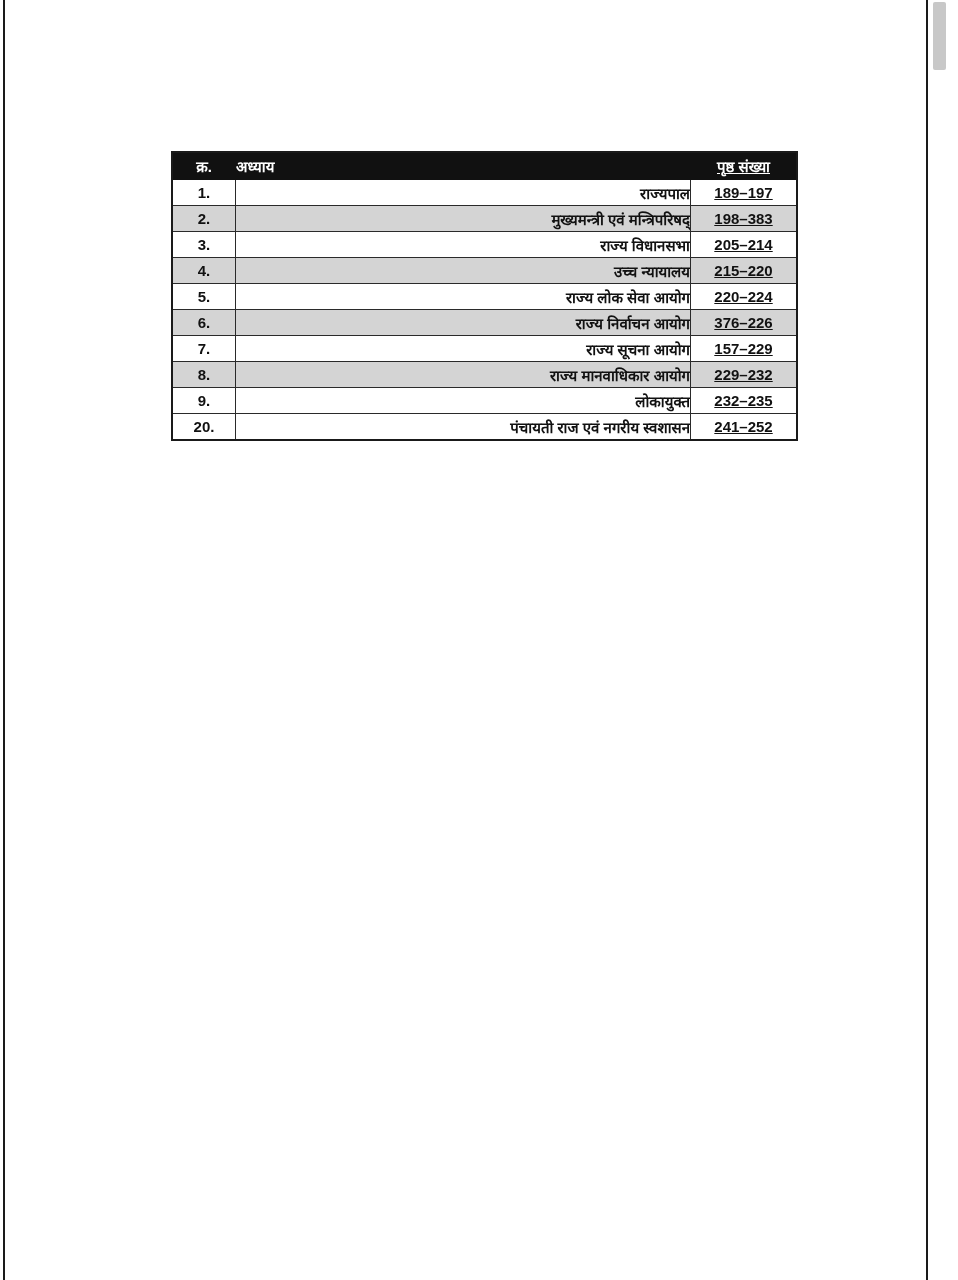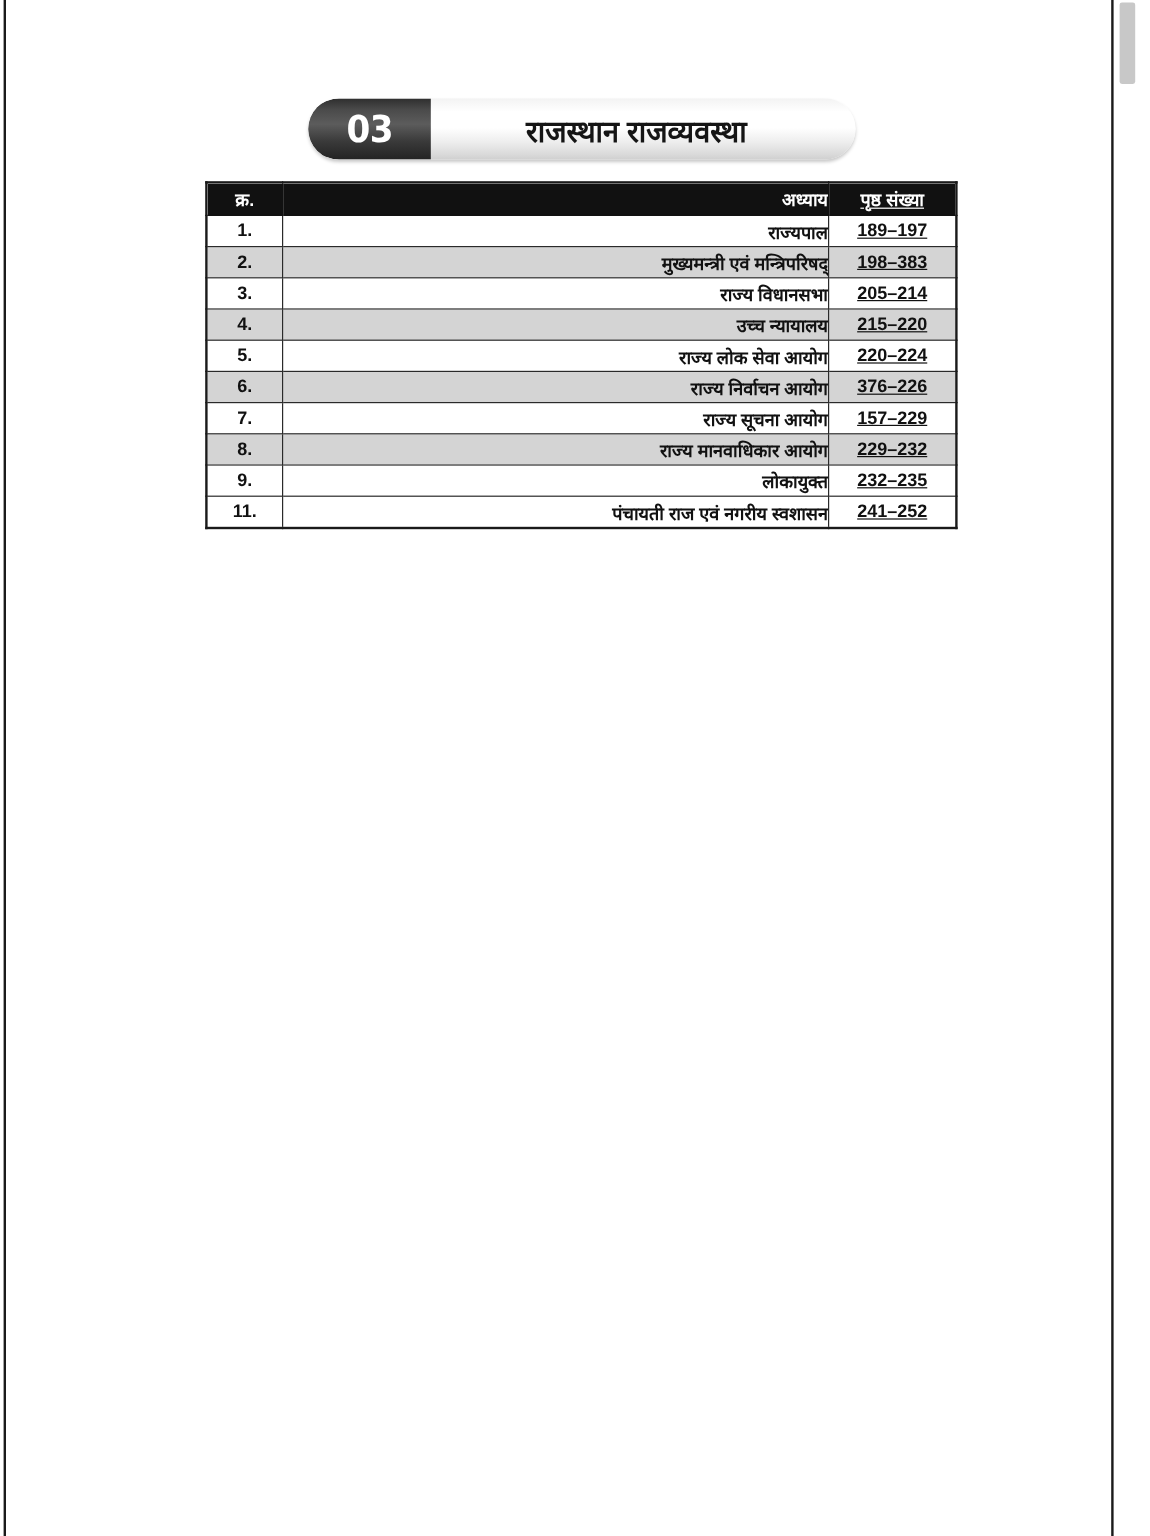--- a/index.html
+++ b/index.html
@@ -145,36 +145,30 @@
   #contents-table thead th {
     background: #111111;
     color: #ffffff;
     height: 26px;
     font-size: 15px;
     border-color: #111111;
   }
   .col-sr    { width: 62px;  text-align: center; margin-left: 24px; }
   .col-chap  { width: 454px; text-align: right; padding-left: 10px; }
   .col-page  { width: 105px; text-align: center; text-decoration: underline; }
-  thead .col-chap { text-align: right; padding-left: 0; }
+  thead .col-chap { text-align: left; padding-left: 0; }
 
   tbody tr.shaded td { background: #d4d4d4; }
   tbody tr.plain  td { background: #ffffff; }
 </style>
 </head>
 <body>
 
 <div id="page-sheet">
 
-  <div id="chapter-banner">
-    <div id="banner-number-badge">
-      <span class="badge-text">03</span>
-    </div>
-    <div id="banner-title">राजस्थान राजव्यवस्था</div>
-  </div>
 
   <table id="contents-table">
     <thead>
       <tr>
         <th class="col-sr">क्र.</th>
         <th class="col-chap">अध्याय</th>
         <th class="col-page">पृष्ठ संख्या</th>
       </tr>
     </thead>
     <tbody id="contents-body">
@@ -217,21 +211,21 @@
           <td class="col-sr">8.</td>
           <td class="col-chap">राज्य मानवाधिकार आयोग</td>
           <td class="col-page">229–232</td>
         </tr>
         <tr class="plain">
           <td class="col-sr">9.</td>
           <td class="col-chap">लोकायुक्त</td>
           <td class="col-page">232–235</td>
         </tr>
         <tr class="plain">
-          <td class="col-sr">11.</td>
+          <td class="col-sr">20.</td>
           <td class="col-chap">पंचायती राज एवं नगरीय स्वशासन</td>
           <td class="col-page">241–252</td>
         </tr>
       </tbody>
   </table>
 
 </div>
 
 <div id="scrollbar-track">
   <div id="scrollbar-thumb"></div>

